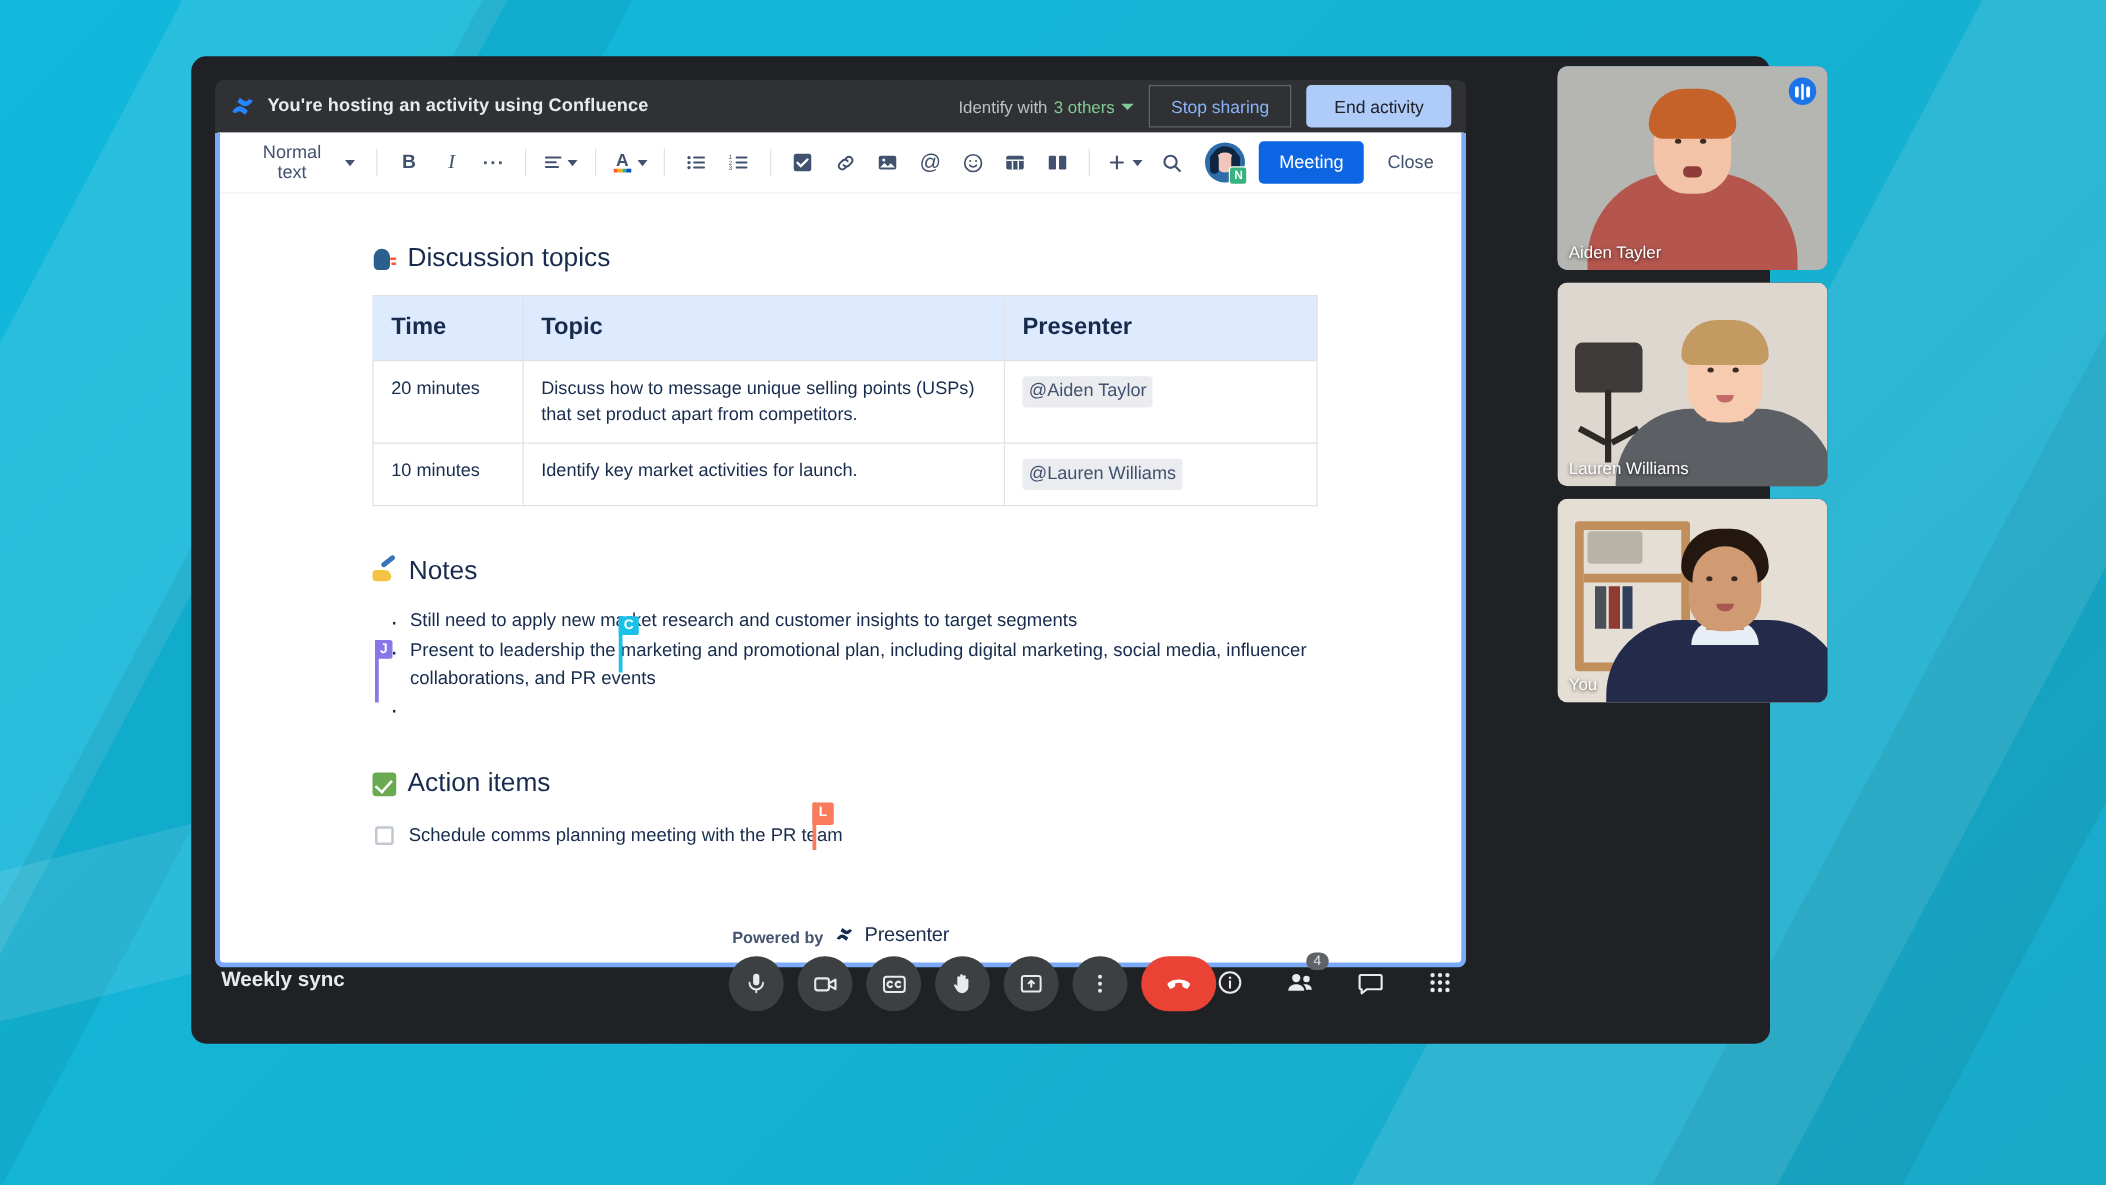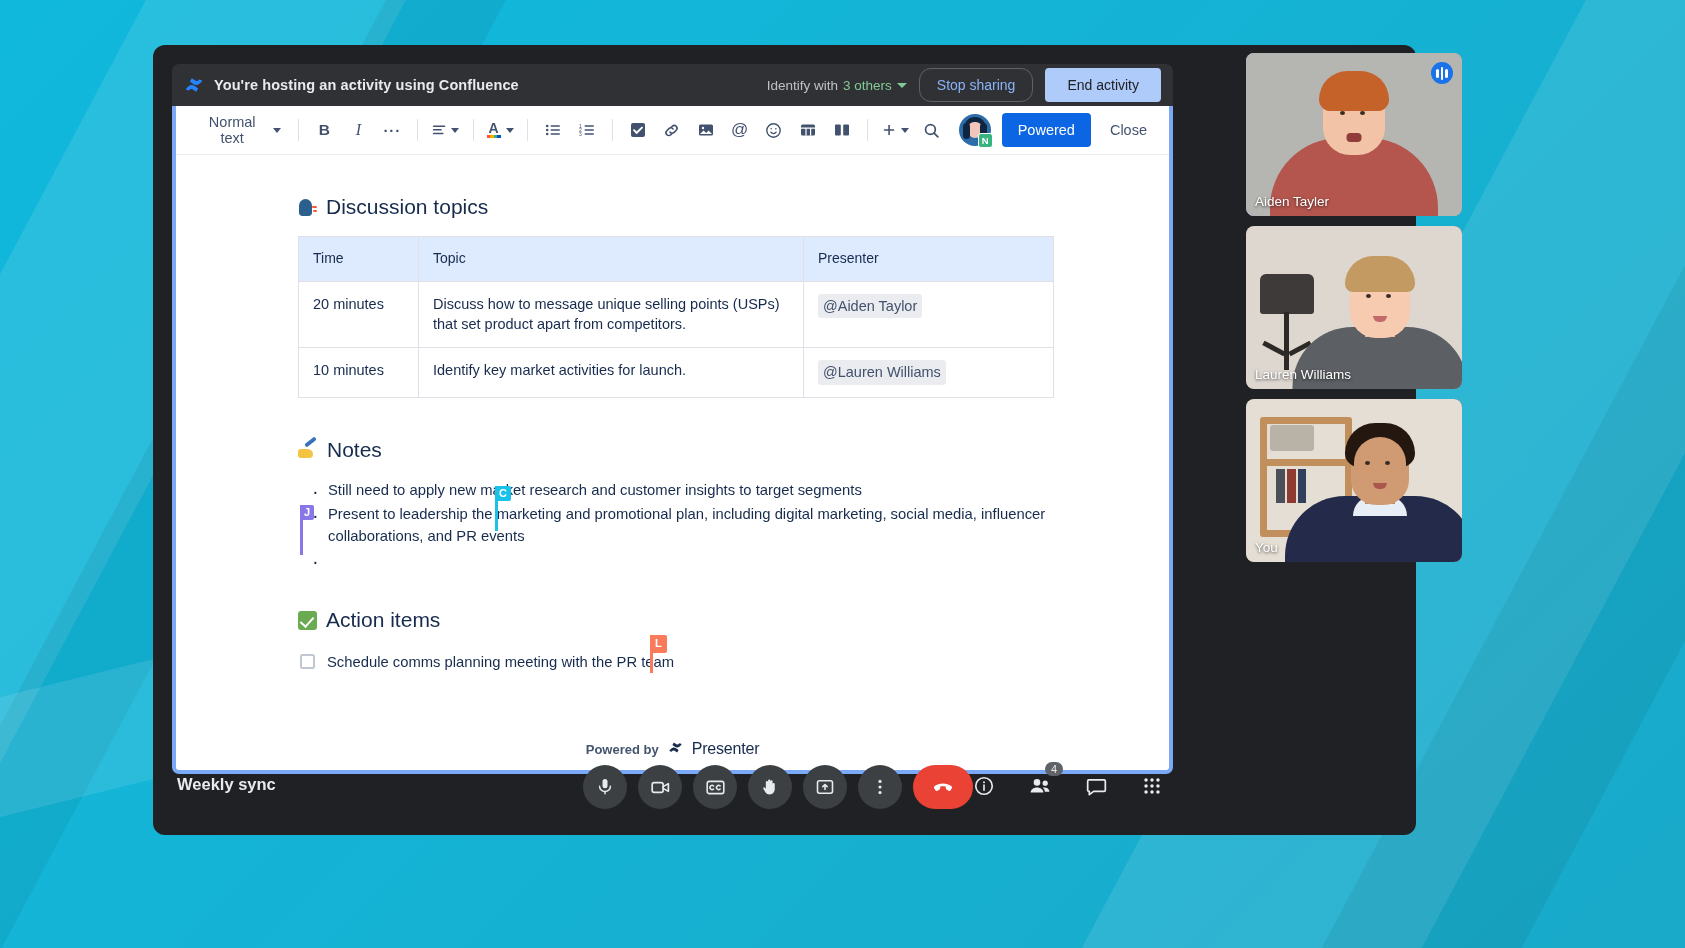--- a/index.html
+++ b/index.html
@@ -27,21 +27,21 @@
   }
   .banner-logo { width: 20px; height: 20px; flex: 0 0 auto; }
   .banner-text { color: #e8eaed; font-size: 14.5px; font-weight: 700; letter-spacing: .1px; }
   .banner-right { margin-left: auto; display: flex; align-items: center; gap: 12px; }
   .activity-with { color: #bdc1c6; font-size: 13.5px; display: flex; align-items: center; gap: 5px; }
   .activity-with .count { color: #81c995; }
   .caret { width: 0; height: 0; border-left: 5px solid transparent; border-right: 5px solid transparent;
            border-top: 5px solid #81c995; display: inline-block; }
   .btn-outline {
     border: 1px solid #5f6368; color: #8ab4f8; background: transparent;
-    border-radius: 12px; font-size: 14px; padding: 8px 17px; font-family: inherit; cursor: pointer;
+    border-radius: 0; font-size: 14px; padding: 8px 17px; font-family: inherit; cursor: pointer;
   }
   .btn-filled {
     background: #aecbfa; color: #202124; border: none; border-radius: 4px;
     font-size: 14px; padding: 9px 22px; font-family: inherit; cursor: pointer; font-weight: 500;
   }
   
   .app-frame {
     position: absolute; left: 19px; top: 61px; width: 1001px; height: 668px;
     background: #ffffff; border: 4px solid #7aaaf7; border-top: none;
     border-radius: 0 0 7px 7px; overflow: hidden;
@@ -108,21 +108,21 @@
                    background:#3b73b9; transform: rotate(-38deg); border-radius:2px; }
   .em-check { width: 19px; height: 19px; background: #6aab52; border-radius: 3px; position: relative; }
   .em-check::after {
     content:""; position:absolute; left:5px; top:3px; width:6px; height:11px;
     border: 2.4px solid #fff; border-top: none; border-left: none; transform: rotate(42deg);
   }
   
   table.topics { border-collapse: collapse; width: 756px; margin-bottom: 40px; table-layout: fixed; }
   table.topics th, table.topics td { border: 1px solid #dfe1e6; padding: 12px 14px;
       font-size: 14.5px; color: #172b4d; text-align: left; vertical-align: top; line-height: 1.42; }
-  table.topics th { background: #deebff; font-weight: 400; font-size: 14px; }
+  table.topics th { background: #deebff; font-weight: 700; font-size: 19px; }
   .col-time { width: 120px; }
   .col-topic { width: 385px; }
   .mention {
     background: #ebecf0; border-radius: 3px; padding: 2px 5px; color: #42526e; font-size: 14.5px;
     display: inline-block;
   }
   
   ul.notes { margin: 0 0 0 30px; padding: 0; list-style: none; }
   ul.notes li { font-size: 14.8px; color: #172b4d; line-height: 1.5; margin-bottom: 2px;
                 position: relative; padding-left: 0; }
@@ -347,21 +347,21 @@
         </button>
         <div class="avatar-wrap">
           <div class="avatar">
             <div class="hair"></div>
               <div class="face"></div>
               <div class="hair2"></div>
               <div class="hair3"></div>
           </div>
           <span class="badge-n">N</span>
         </div>
-        <button class="btn-publish">Powered</button>
+        <button class="btn-publish">Meeting</button>
         <button class="btn-close">Close</button>
       </div>
     </div>
 
     <div class="doc-scroll">
       <div class="doc">
 
 
         <div class="h2">
           <span class="em-speaker">

